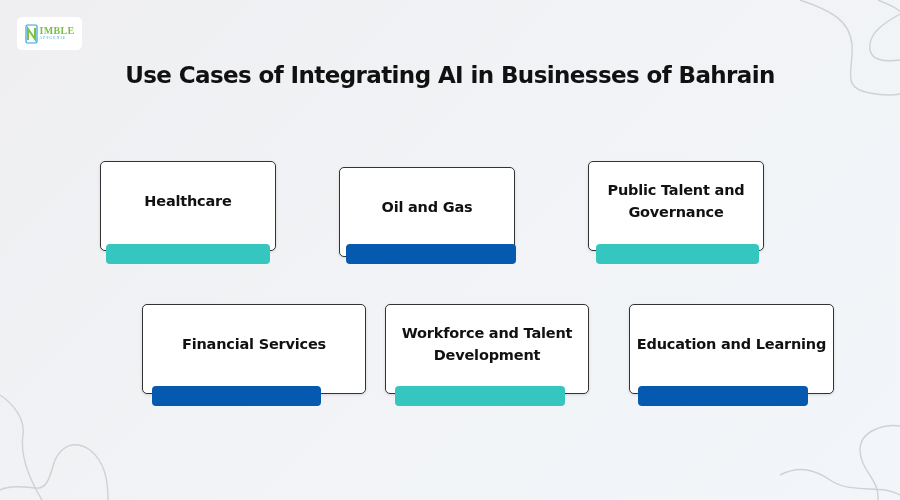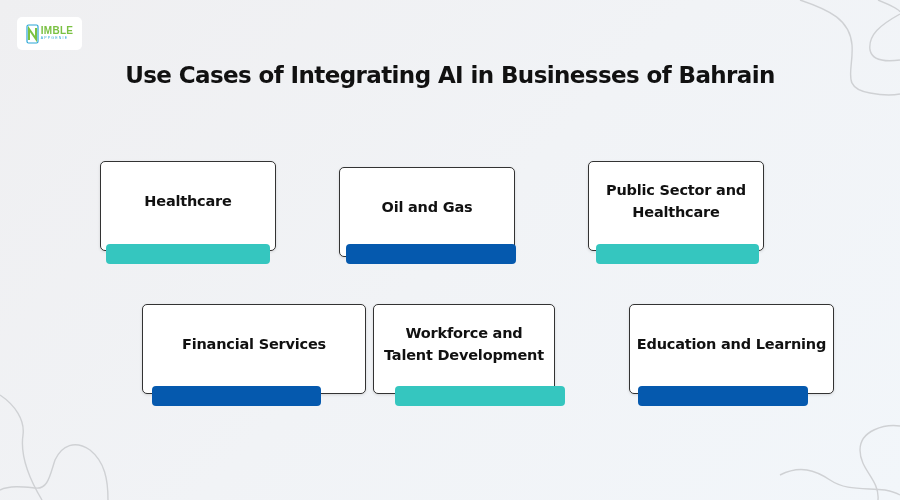--- a/index.html
+++ b/index.html
@@ -5,21 +5,21 @@
   html, body { margin: 0; padding: 0; }
   body {
     width: 900px; height: 500px; overflow: hidden; position: relative;
     background: linear-gradient(135deg, #efeff1 0%, #f1f3f6 50%, #f2f6fa 100%);
     font-family: "Liberation Sans", "DejaVu Sans", sans-serif;
   }
   .deco { position: absolute; left: 0; top: 0; width: 900px; height: 500px; pointer-events: none; }
   .logo {
     position: absolute; left: 17px; top: 17px; width: 65px; height: 33px;
     background: #ffffff; border-radius: 5px;
-    display: flex; align-items: center; justify-content: center; gap: 2px;
+    display: flex; align-items: center; justify-content: center; gap: 2px; font-family: Liberation Serif, serif;
   }
   .logo-mark { width: 13px; height: 20px; position: relative; }
   .logo-text { display: flex; flex-direction: column; line-height: 1; }
   .logo-main { font-weight: bold; font-size: 10px; color: #7ac143; letter-spacing: 0.3px; }
   .logo-sub { font-size: 3.5px; color: #2aa6d6; letter-spacing: 1.2px; margin-top: 1px; }
   .title {
     position: absolute; left: 0; top: 62px; width: 900px; text-align: center;
     font-family: "DejaVu Sans", sans-serif; font-weight: bold; font-size: 23px;
     color: #111111; letter-spacing: -0.6px;
   }
@@ -73,30 +73,30 @@
   <div class="card-label">Healthcare</div>
 </div>
 <div class="bar" style="left:106px; top:244px; width:164px; background:#35c6bf;"></div>
 
 <div class="card" style="left:339px; top:167px;">
   <div class="card-label">Oil and Gas</div>
 </div>
 <div class="bar" style="left:346px; top:244px; width:170px; background:#0559ae;"></div>
 
 <div class="card" style="left:588px; top:161px;">
-  <div class="card-label">Public Sector and Healthcare</div>
+  <div class="card-label">Public Talent and Governance</div>
 </div>
 <div class="bar" style="left:596px; top:244px; width:163px; background:#35c6bf;"></div>
 
 <div class="card" style="left:142px; top:304px; width:224px;">
   <div class="card-label">Financial Services</div>
 </div>
 <div class="bar" style="left:152px; top:386px; width:169px; background:#0559ae;"></div>
 
-<div class="card" style="left:373px; top:304px; width:182px;">
+<div class="card" style="left:385px; top:304px; width:204px;">
   <div class="card-label">Workforce and Talent Development</div>
 </div>
 <div class="bar" style="left:395px; top:386px; width:170px; background:#35c6bf;"></div>
 
 <div class="card" style="left:629px; top:304px; width:205px;">
   <div class="card-label">Education and Learning</div>
 </div>
 <div class="bar" style="left:638px; top:386px; width:170px; background:#0559ae;"></div>
 
 </body></html>

